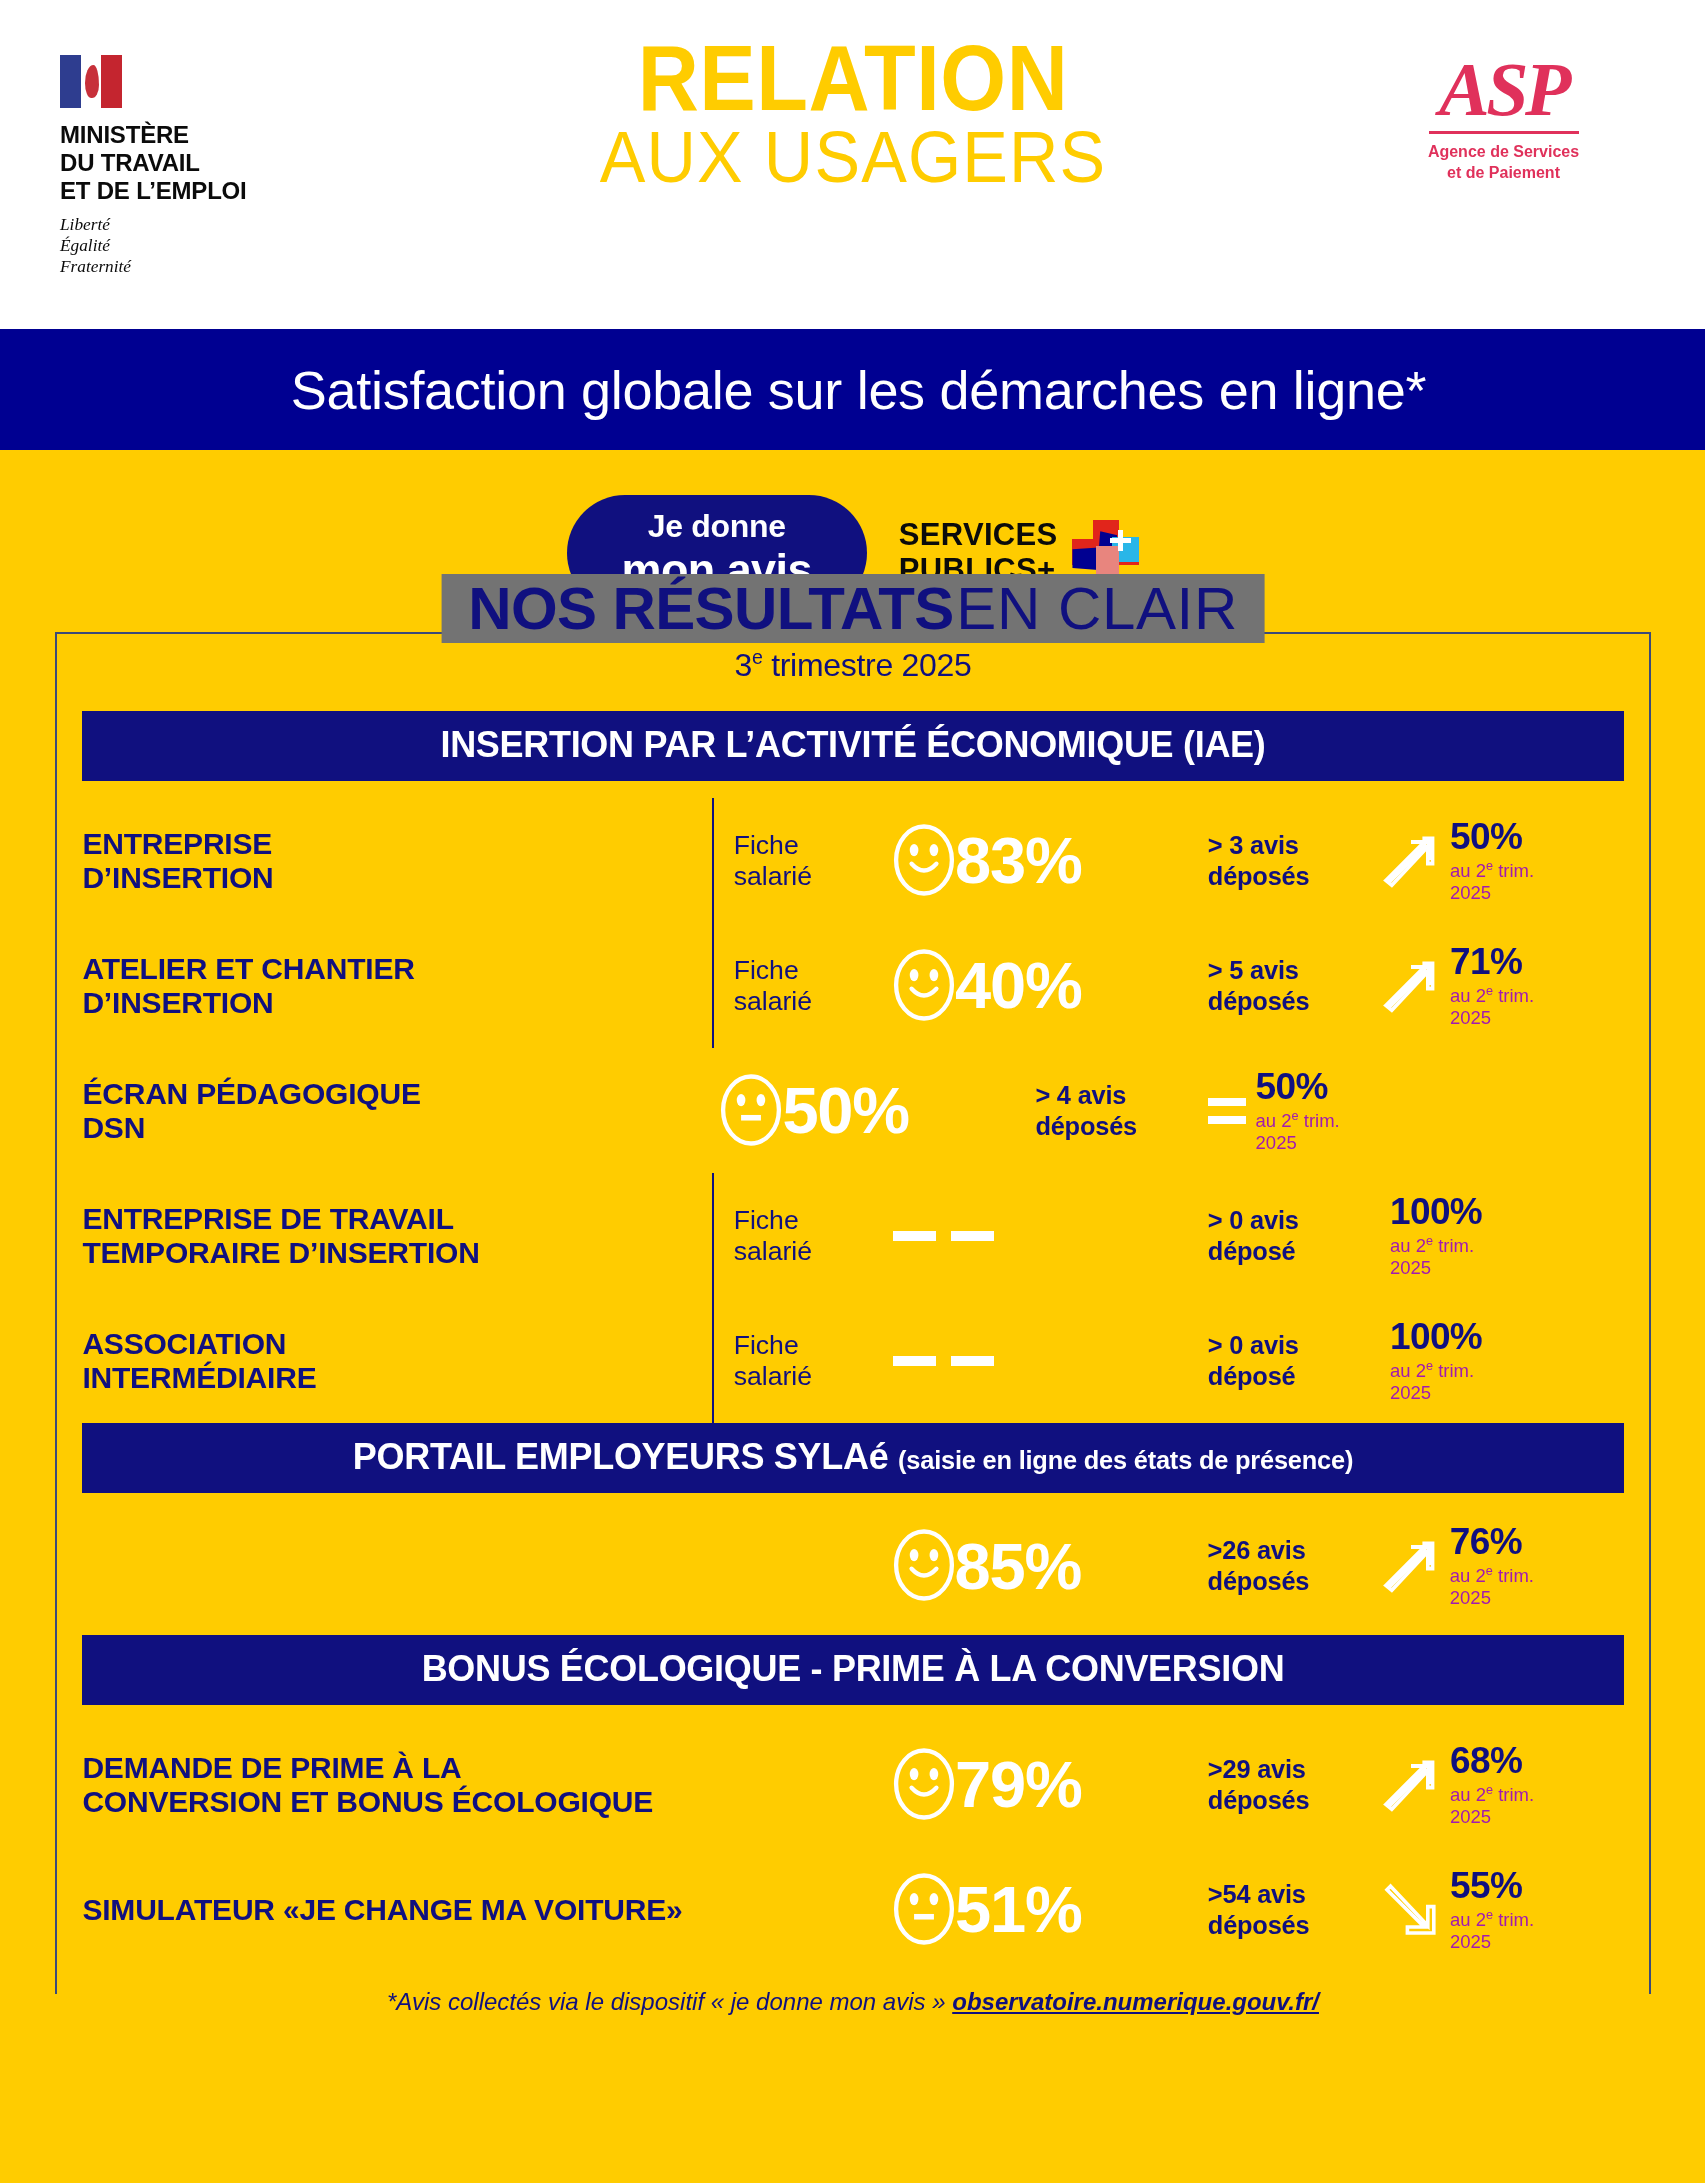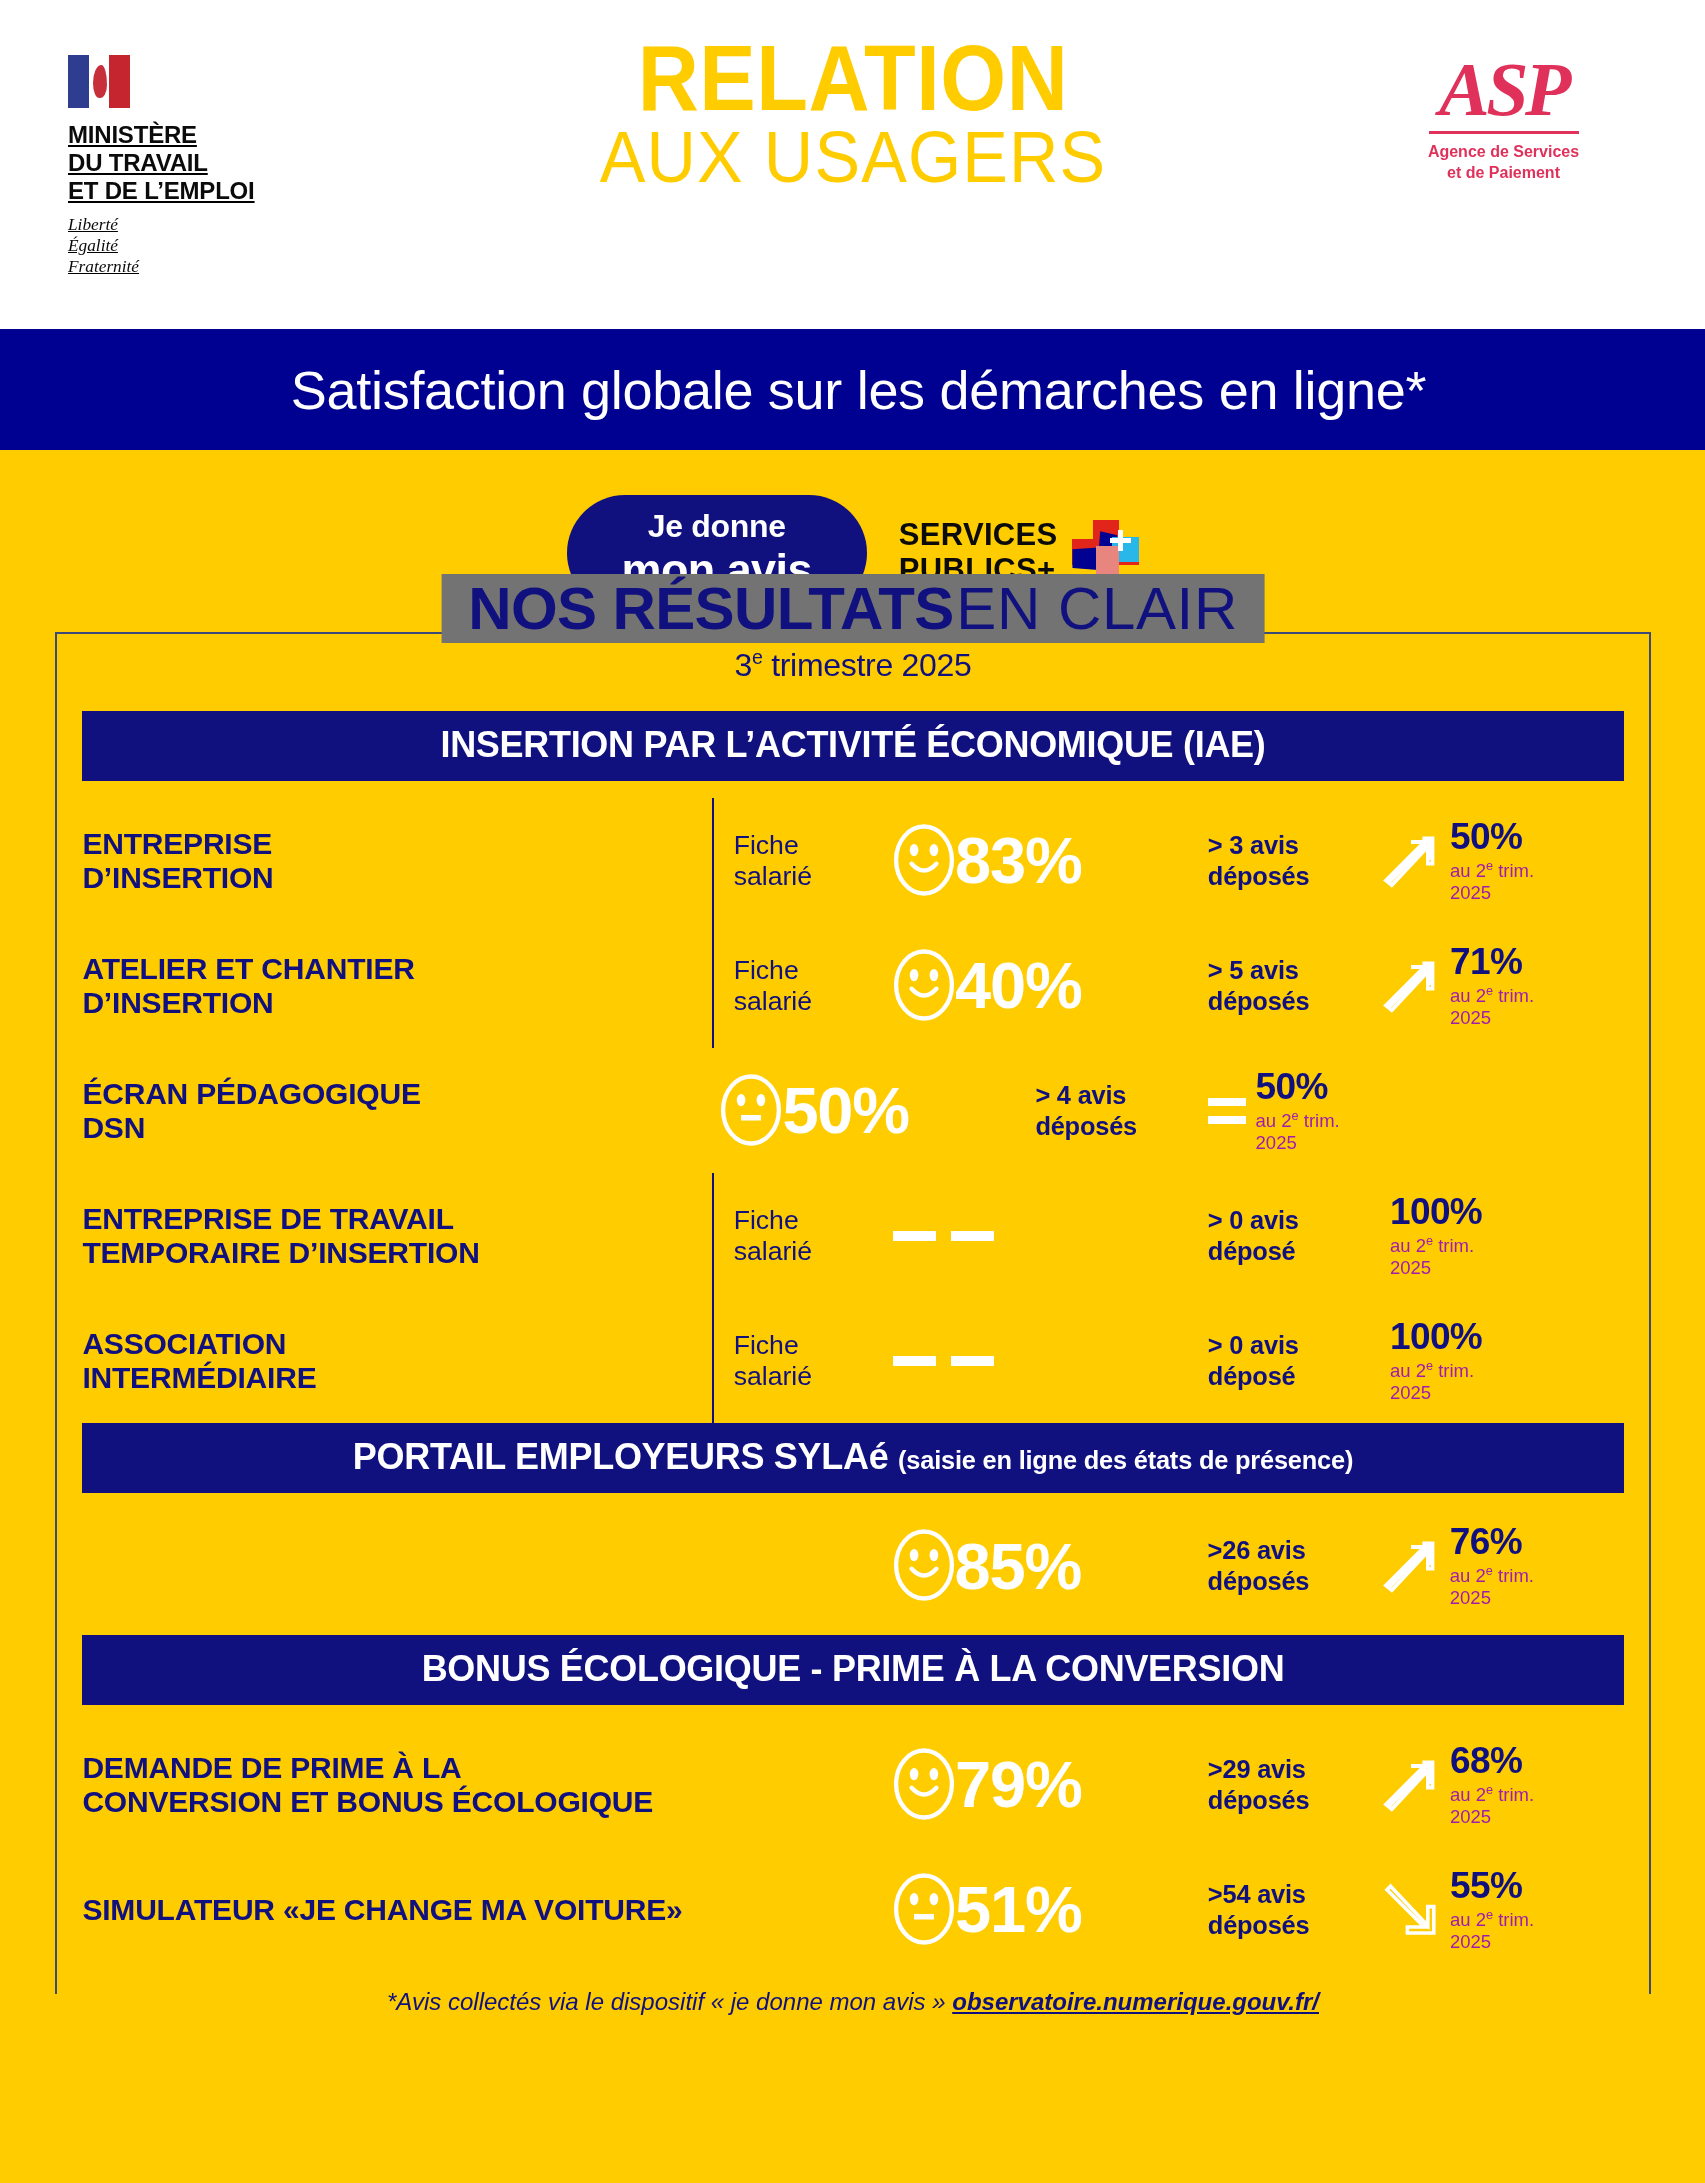--- a/index.html
+++ b/index.html
@@ -21,24 +21,23 @@
   .header {
     position: relative;
     width: 100%;
     height: 329px;
     background: #ffffff;
     display: flex;
     align-items: flex-start;
   }
   .ministry-logo {
     position: absolute;
-    left: 68px;
+    left: 60px;
     top: 55px;
     width: 243px;
-    text-decoration: underline;
   }
   .flag {
     width: 62px;
     height: 53px;
     display: flex;
     margin-bottom: 12.7px;
   }
   .flag .b { flex: 1; background: #2e3d8f; }
   .flag .w { flex: 1; background: #ffffff; position: relative; }
   .flag .r { flex: 1; background: #c4252f; }

